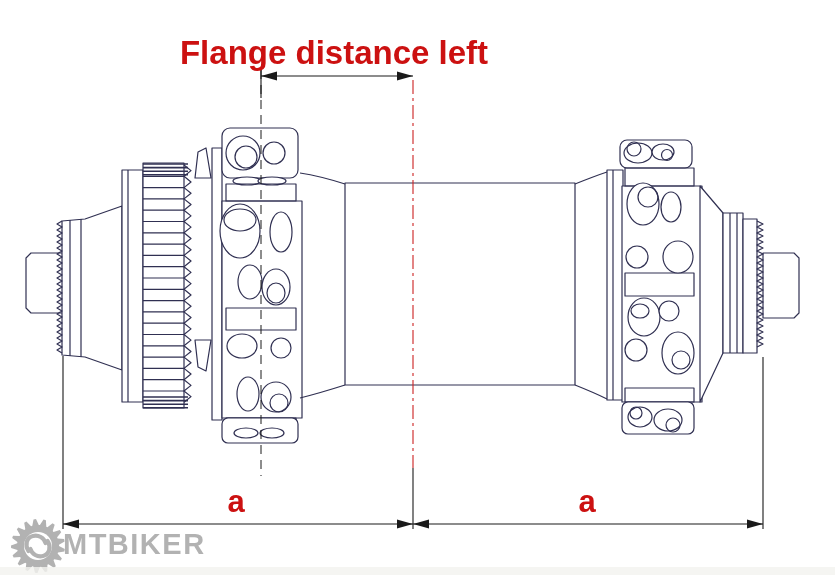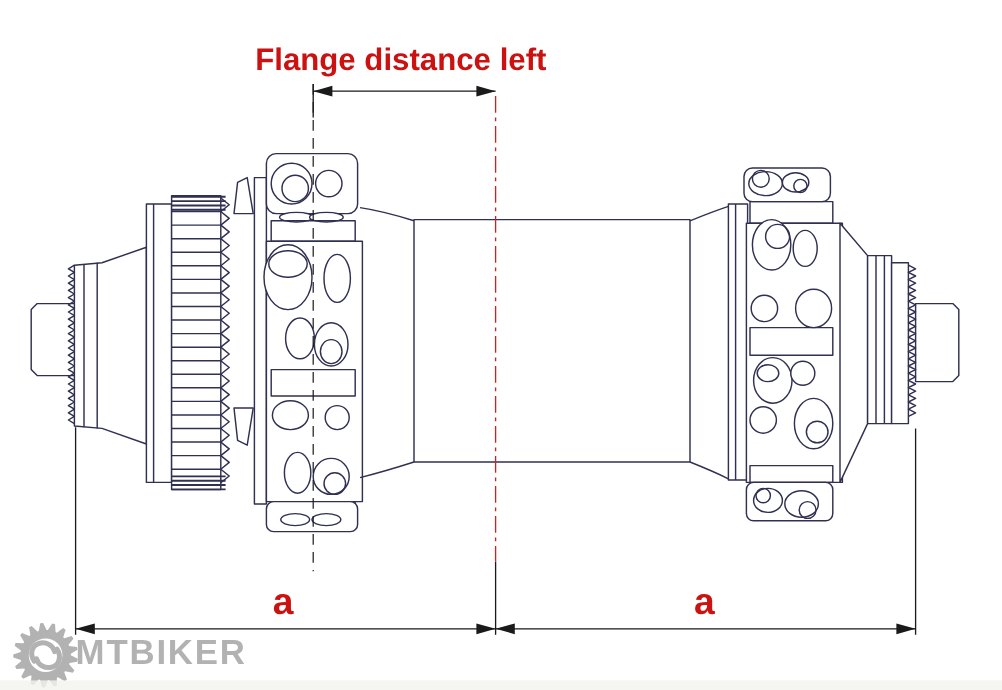--- a/index.html
+++ b/index.html
@@ -12,21 +12,21 @@
   #canvas{position:absolute;inset:0}
   svg{position:absolute;left:0;top:0}
   .nav {stroke:var(--drawing-line);fill:none;stroke-width:1.2;stroke-linejoin:round}
   .navf{stroke:var(--drawing-line);fill:#ffffff;stroke-width:1.2;stroke-linejoin:round}
   .nav2{stroke:var(--drawing-line);fill:none;stroke-width:1.6}
   .dim {stroke:var(--dimension-line);fill:none;stroke-width:1.1}
   .dimf{fill:var(--dimension-line);stroke:none}
   .dashc{stroke:var(--dimension-line);stroke-width:1;stroke-dasharray:9 6;fill:none}
   .redc{stroke:var(--centerline-red);stroke-width:1.1;stroke-dasharray:14 4 3 4;fill:none}
   .label{position:absolute;font-weight:bold;color:var(--annotation-red);white-space:nowrap}
-  #flange-label{left:334px;top:34px;transform:translateX(-50%);font-size:26px}
+  #flange-label{left:334px;top:34px;transform:translateX(-50%);font-size:33px}
   #a-left {left:236px;top:484px;transform:translateX(-50%);font-size:31px}
   #a-right{left:587px;top:484px;transform:translateX(-50%);font-size:31px}
   #watermark{position:absolute;left:63px;top:528px;display:flex;}
   #wm-text{font-size:29px;font-weight:bold;color:var(--watermark-gray);letter-spacing:1.5px}
   #wm-gear{position:absolute;left:10px;top:518px}
   #bottom-strip{position:absolute;left:0;right:0;bottom:0;height:8px;background:#f3f2ef;opacity:.8}
 </style>
 </head>
 <body>
 

